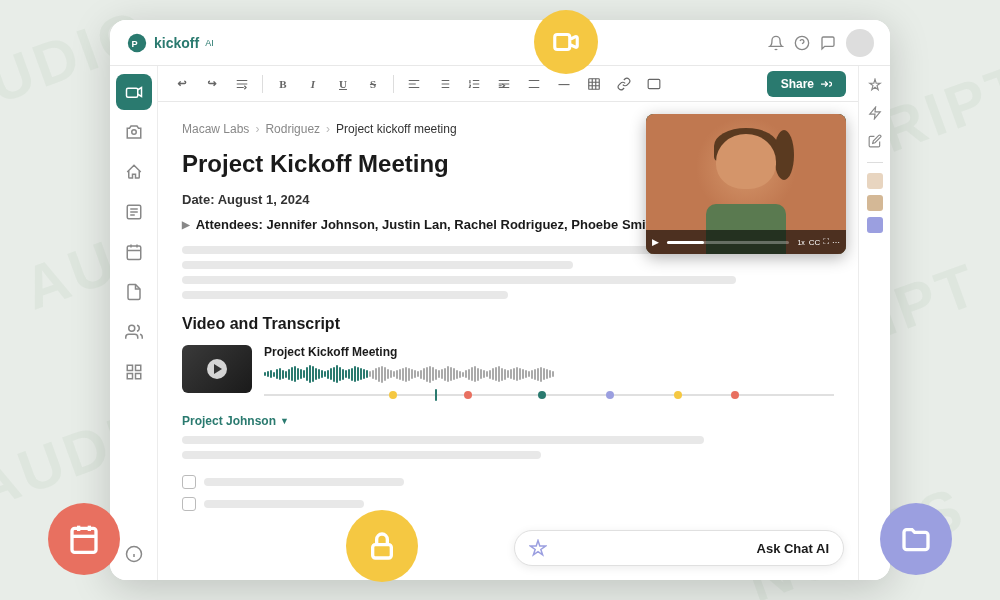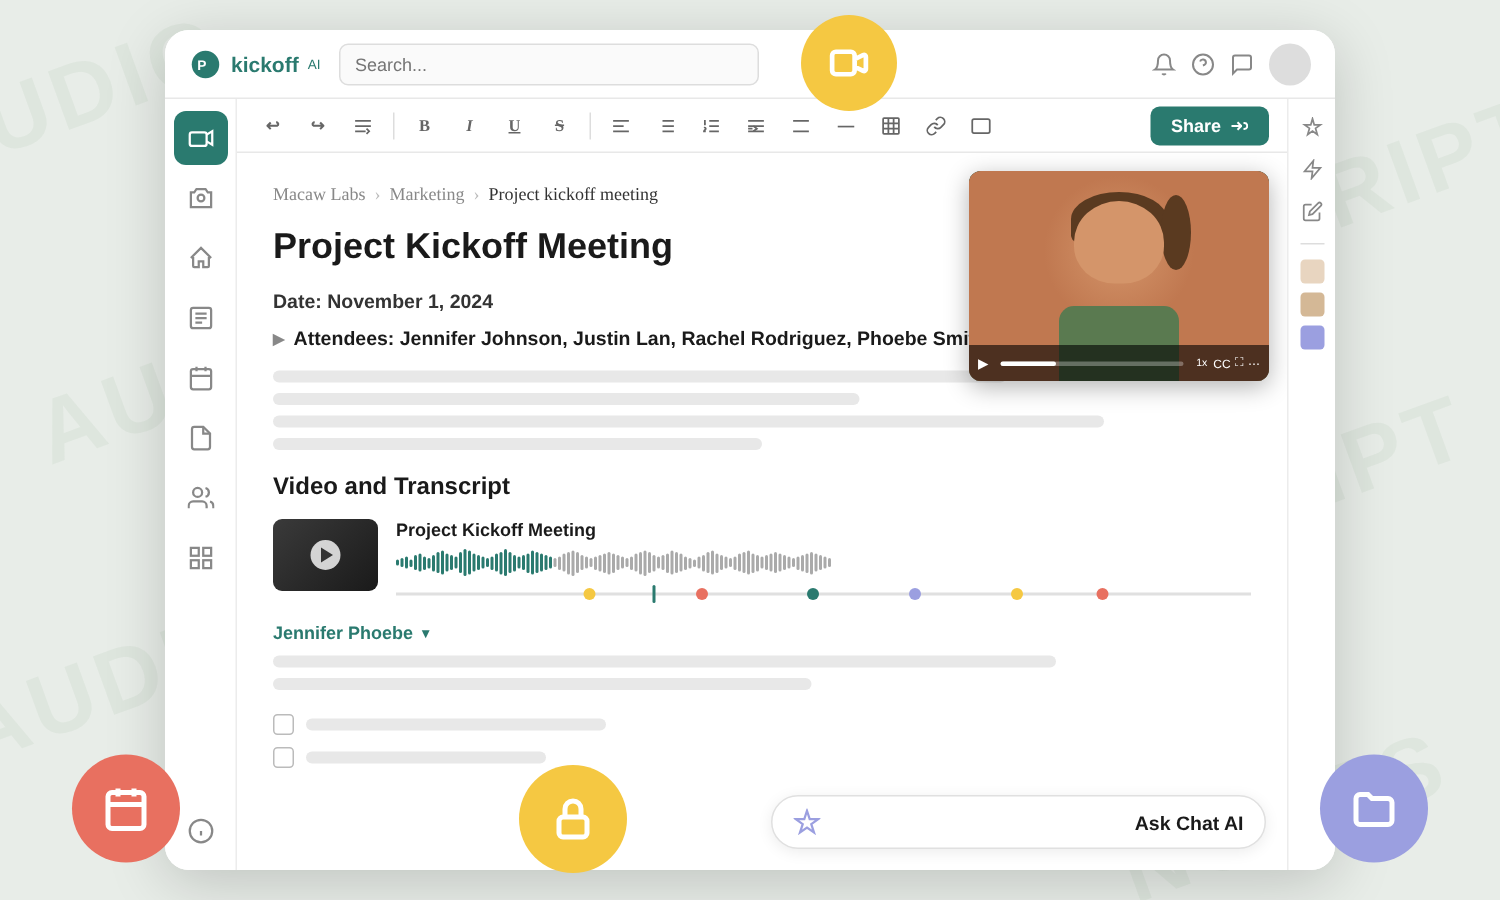--- a/index.html
+++ b/index.html
@@ -221,21 +221,20 @@
     }
 
     
     .breadcrumb {
       font-size: 12px;
       color: #888;
       display: flex;
       align-items: flex-end;
       gap: 6px;
       margin-bottom: 14px;
-      font-family: Liberation Serif, serif;
     }
     .breadcrumb a { color: #888; text-decoration: none; }
     .breadcrumb .sep { color: #bbb; }
     .breadcrumb .current { color: #333; font-weight: 500; }
 
     
     .doc-title {
       font-size: 24px;
       font-weight: 700;
       color: #1a1a1a;
@@ -619,21 +618,20 @@
 
   <div class="top-bar">
     <div class="logo-area">
       <svg class="logo-icon" viewBox="0 0 24 24">
         <circle cx="12" cy="12" r="10" fill="#2a7a6f"></circle>
         <text x="6" y="16" font-size="10" fill="white" font-weight="bold">P</text>
       </svg>
       <span style="font-size:14px;font-weight:700;color:#2a7a6f;">kickoff</span>
         <span style="font-size:9px;color:#2a7a6f;vertical-align:super;">AI</span>
     </div>
-    <input class="search-bar" type="text" placeholder="Search..." style="">
     <div class="top-bar-icons">
       <svg viewBox="0 0 24 24" fill="none" stroke="#888" stroke-width="2" width="16" height="16" style="cursor:pointer;">
         <path d="M18 8A6 6 0 006 8c0 7-3 9-3 9h18s-3-2-3-9M13.73 21a2 2 0 01-3.46 0"></path>
       </svg>
       <svg viewBox="0 0 24 24" fill="none" stroke="#888" stroke-width="2" width="16" height="16" style="cursor:pointer;">
         <circle cx="12" cy="12" r="10"></circle>
           <path d="M9.09 9a3 3 0 015.83 1c0 2-3 3-3 3M12 17h.01"></path>
       </svg>
       <svg viewBox="0 0 24 24" fill="none" stroke="#888" stroke-width="2" width="16" height="16" style="cursor:pointer;">
         <path d="M21 15a2 2 0 01-2 2H7l-4 4V5a2 2 0 012-2h14a2 2 0 012 2z"></path>
@@ -823,28 +821,28 @@
                 <span class="vc-icon">⛶</span>
                 <span class="vc-icon">⋯</span>
               </div>
             </div>
           </div>
         </div>
 
         <div class="breadcrumb">
           <a href="#">Macaw Labs</a>
           <span class="sep">›</span>
-          <a href="#">Marketing</a>
+          <a href="#">Rodriguez</a>
           <span class="sep">›</span>
           <span class="current">Project kickoff meeting</span>
         </div>
 
         <div class="doc-title">Project Kickoff Meeting</div>
 
-        <div class="doc-meta">Date: November 1, 2024</div>
+        <div class="doc-meta">Date: August 1, 2024</div>
 
         <div class="doc-attendees">
           <span class="arrow-tri">▶</span>
           <span>Attendees: Jennifer Johnson, Justin Lan, Rachel Rodriguez, Phoebe Smith</span>
         </div>
 
         <div class="placeholder-lines">
           <div class="ph-line" style="width:75%;"></div>
           <div class="ph-line" style="width:60%;"></div>
           <div class="ph-line" style="width:85%;"></div>
@@ -973,21 +971,21 @@
               <div class="timeline-dot" style="background:#2a7a6f;left:48%;top:3px;"></div>
               <div class="timeline-dot" style="background:#9B9FE0;left:60%;top:3px;"></div>
               <div class="timeline-dot" style="background:#F5C842;left:72%;top:3px;"></div>
               <div class="timeline-dot" style="background:#E87060;left:82%;top:3px;"></div>
               <div class="cursor-line" style="left:30%;top:1px;"></div>
             </div>
           </div>
         </div>
 
         <div class="speaker-name">
-          <span>Jennifer Phoebe</span>
+          <span>Project Johnson</span>
           <span class="speaker-arrow">▼</span>
         </div>
 
         <div class="placeholder-lines">
           <div class="ph-line" style="width:80%;"></div>
           <div class="ph-line" style="width:55%;"></div>
         </div>
 
 
         <div class="action-item">

